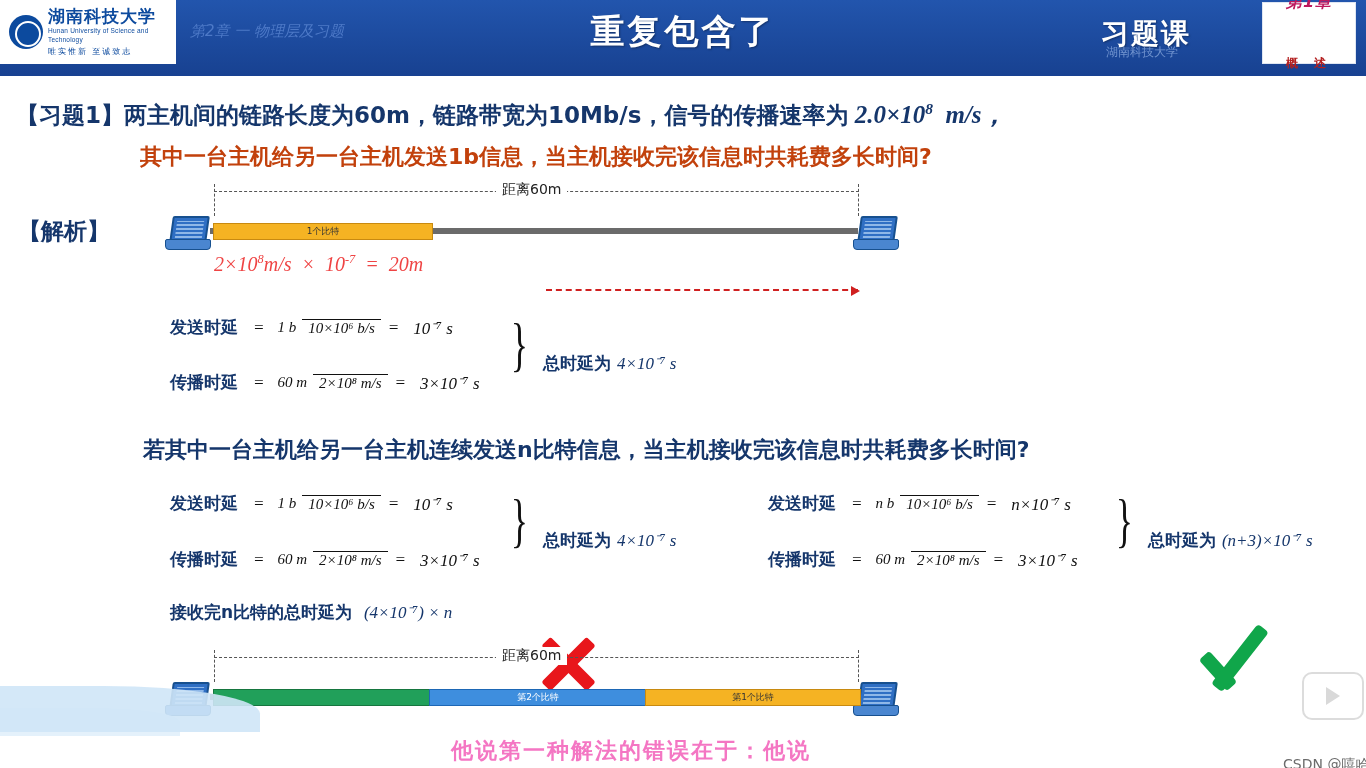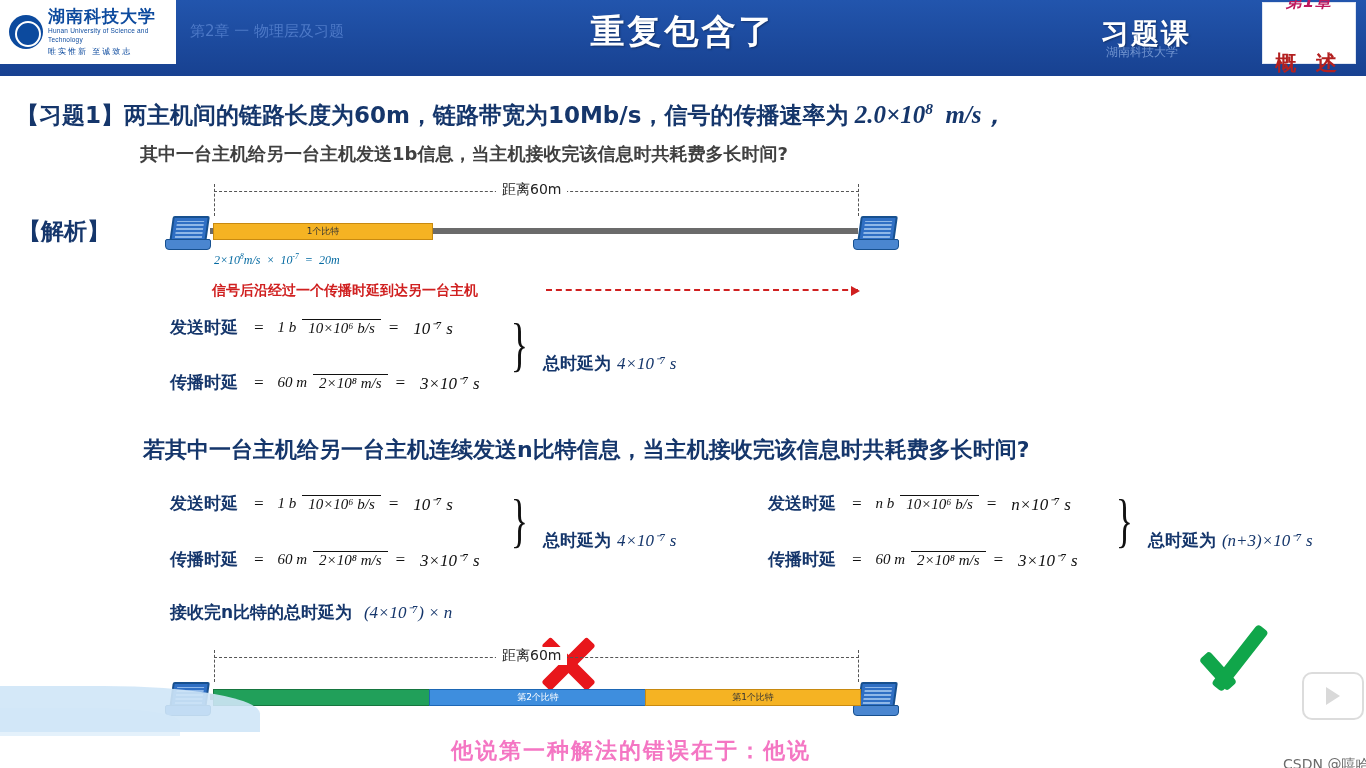--- a/index.html
+++ b/index.html
@@ -29,20 +29,21 @@
     border:2px solid #ffffff;border-radius:50%;
   }
   .logo-text{display:flex;flex-direction:column;justify-content:center;}
   .logo-cn{font-size:17px;font-weight:bold;color:#0c4a9e;letter-spacing:1px;line-height:19px;
     font-family:"DejaVu Sans",sans-serif;}
   .logo-en{font-size:6.5px;color:#0c4a9e;line-height:9px;letter-spacing:.2px;}
   .logo-motto{font-size:8px;color:#0c4a9e;letter-spacing:2px;margin-top:2px;}
   .header-sub{
     position:absolute;left:190px;top:22px;font-size:15px;color:#4d79c7;
     font-family:"DejaVu Sans",sans-serif;
+    font-style:italic;
   }
   .header-title{
     position:absolute;left:0;top:0;width:1366px;height:64px;
     display:flex;align-items:center;justify-content:center;
     font-size:34px;font-weight:bold;color:#ffffff;letter-spacing:3px;
     font-family:"DejaVu Sans",sans-serif;
     text-shadow:1px 1px 2px rgba(0,0,0,.35);
     pointer-events:none;
   }
   .header-badge{
@@ -55,34 +56,34 @@
     position:absolute;right:188px;top:44px;font-size:12px;color:#7fa0d8;
     font-family:"DejaVu Sans",sans-serif;opacity:.85;
   }
   .chapter-box{
     position:absolute;right:10px;top:2px;width:92px;height:60px;
     background:#ffffff;border:1px solid #dfe6f2;
     display:flex;flex-direction:column;align-items:center;justify-content:center;
   }
   .chapter-line1{font-size:16px;font-weight:bold;color:#be185d;letter-spacing:1px;
     font-family:"DejaVu Sans",sans-serif;line-height:20px;font-style:italic;}
-  .chapter-line2{font-size:21px;font-weight:bold;color:#b32020;letter-spacing:6px;
+  .chapter-line2{font-size:12px;font-weight:bold;color:#b32020;letter-spacing:6px;
     font-family:"DejaVu Sans",sans-serif;line-height:22px;margin-top:40px;}
 
   
   .slide{position:absolute;left:0;top:76px;width:1366px;height:704px;background:#fff;padding-left:40px;}
 
   .q-line1{
     position:absolute;left:16px;top:22px;width:1340px;
     font-size:23px;font-weight:bold;color:#15366b;white-space:nowrap;
     font-family:"DejaVu Sans",sans-serif;
   }
   .q-line2{
     position:absolute;left:140px;top:66px;
-    font-size:18px;font-weight:bold;color:#404040;white-space:nowrap;
+    font-size:22px;font-weight:bold;color:#c2410c;white-space:nowrap;
     font-family:"DejaVu Sans",sans-serif;
   }
   .analysis-label{
     position:absolute;left:18px;top:140px;
     font-size:23px;font-weight:bold;color:#15366b;
     font-family:"DejaVu Sans",sans-serif;
   }
   .sci{font-family:"Liberation Serif",serif;font-style:italic;font-weight:bold;}
   sup{font-size:.62em;}
 
@@ -112,21 +113,21 @@
   }
   .bit-bar{
     position:absolute;height:15px;background:#f5b323;border:1px solid #c88a10;
     display:flex;align-items:center;justify-content:center;
     font-size:9px;color:#333;font-family:"DejaVu Sans",sans-serif;
   }
   .bit-bar.green{background:#21a05a;border-color:#16763f;color:#fff;}
   .bit-bar.blue{background:#3e8ede;border-color:#1d67b5;color:#fff;}
   .formula-it{
     position:absolute;font-family:"Liberation Serif",serif;font-style:italic;
-    font-size:12px;color:#0369a1;white-space:nowrap;
+    font-size:20px;color:#ef4444;white-space:nowrap;
   }
   .red-note{
     position:absolute;font-size:14px;font-weight:bold;color:#d02020;
     font-family:"DejaVu Sans",sans-serif;white-space:nowrap;
   }
   .red-arrow{position:absolute;border-top:2px dashed #d02020;}
   .red-arrow:after{
     content:"";position:absolute;right:-2px;top:-5px;
     border-left:9px solid #d02020;border-top:5px solid transparent;border-bottom:5px solid transparent;
   }
@@ -249,21 +250,20 @@
         <div class="lap-base"></div>
     </div>
 
     <div class="wire" style="left:210px;top:152px;width:648px;height:6px;"></div>
     <div class="bit-bar" style="left:213px;top:147px;width:218px;">1个比特</div>
 
     <div class="formula-it" style="left:214px;top:176px;">
       2×10<sup>8</sup>m/s &nbsp;×&nbsp; 10<sup>-7</sup> &nbsp;=&nbsp; 20m
     </div>
 
-    <div class="red-note" style="left:212px;top:206px;">信号后沿经过一个传播时延到达另一台主机</div>
     <div class="red-arrow" style="left:546px;top:213px;width:312px;"></div>
   </div>
 
   <div class="eq" style="left:170px;top:240px;">
     <span class="eq-label">发送时延</span>
     <span class="eq-sym">=</span>
     <span class="frac">
       <span class="num">1  b</span>
       <span class="den">10×10⁶  b/s</span>
     </span>

